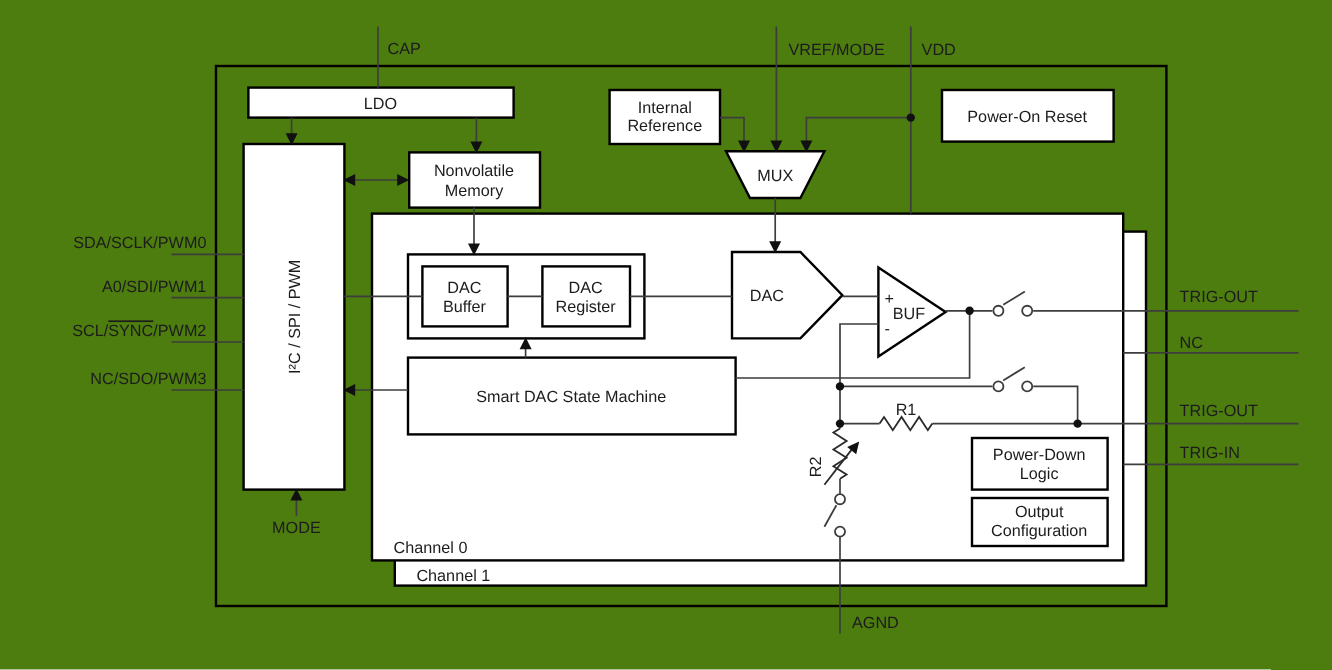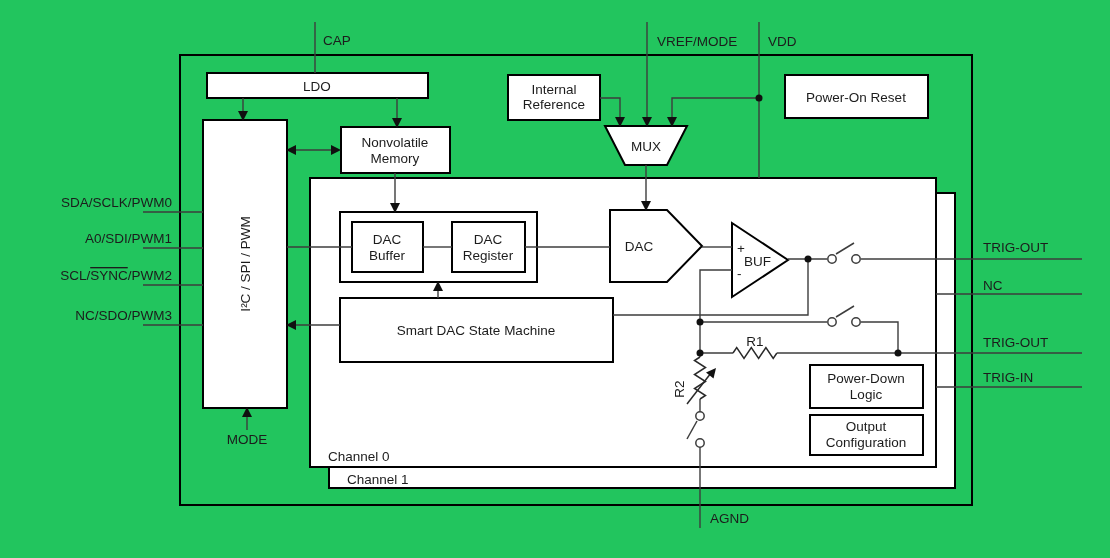--- a/index.html
+++ b/index.html
@@ -1,16 +1,16 @@
 <!DOCTYPE html>
 <html><head>
 <meta charset="utf-8">
 <style>
   html,body{margin:0;padding:0;background:#ffffff;}
-  .stage{position:relative;width:1110px;height:558px;background:#22c55e;overflow:hidden;
+  .stage{position:relative;width:1110px;height:558px;background:#4d7c0f;overflow:hidden;
          font-family:"Liberation Sans","DejaVu Sans",sans-serif;}
   svg{display:block;}
   text{fill:#1c1c1c;font-family:"Liberation Sans","DejaVu Sans",sans-serif;font-size:13.5px;}
   .ctr{text-anchor:middle;}
   .end{text-anchor:end;}
   .box{fill:#ffffff;stroke:#000000;stroke-width:2;}
   .chan{fill:#ffffff;stroke:#000000;stroke-width:2;}
   .outer{fill:none;stroke:#000000;stroke-width:2;}
   .wire{stroke:#3d3d3d;stroke-width:1.4;fill:none;}
   .arrow{fill:#101010;stroke:none;}

